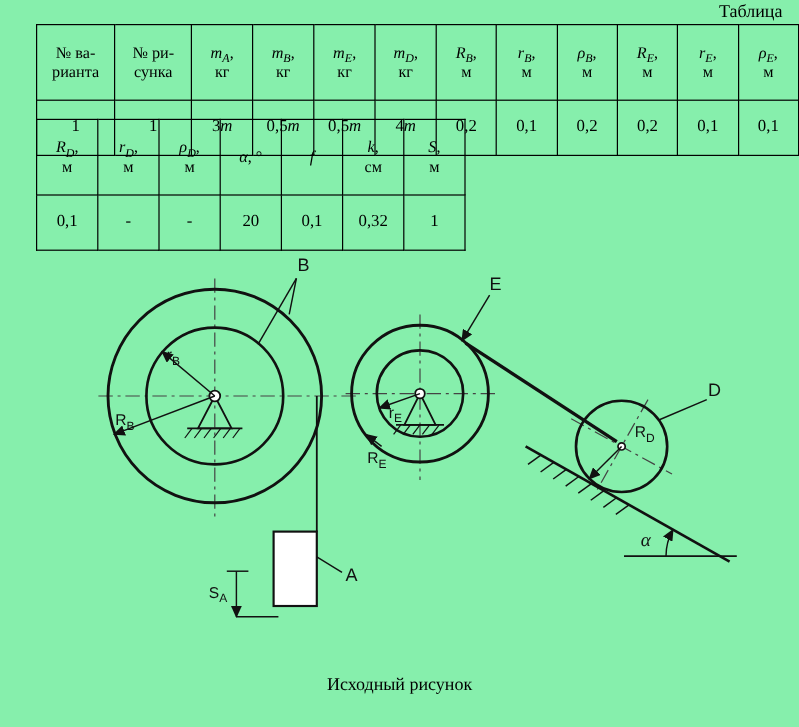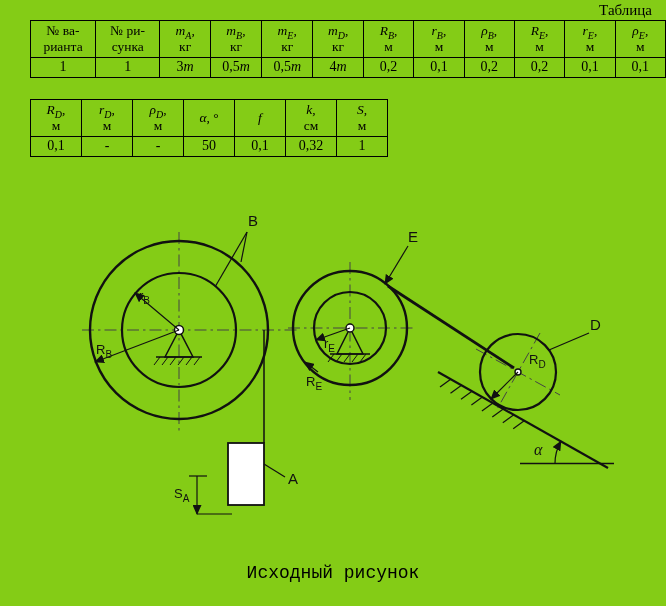--- a/index.html
+++ b/index.html
@@ -1,31 +1,31 @@
 <!DOCTYPE html>
 <html><head>
 <meta charset="utf-8">
 <style>
   html,body{margin:0;padding:0;background:#fff;}
-  .page{position:relative;width:666px;height:606px;background:#84cc16;overflow:hidden;
+  .page{position:relative;width:666px;height:606px;background:#86efac;overflow:hidden;
         font-family:"Liberation Serif",serif;color:#000;}
   .table-caption{position:absolute;top:2px;right:14px;font-size:15px;}
   .t1{position:absolute;left:30px;top:20px;}
   .t2{position:absolute;left:30px;top:99px;}
   table{border-collapse:collapse;table-layout:fixed;}
   th,td{border:1px solid #000;text-align:center;vertical-align:middle;font-weight:normal;
-        font-size:13.5px;line-height:1.18;padding:1px 2px;font-family:"Liberation Serif",serif;}
+        font-size:13.5px;line-height:1.18;padding:14px 2px;font-family:"Liberation Serif",serif;}
   thead th{height:34px;}
   tbody td{height:17px;font-size:14px;}
   sub{font-size:10px;font-style:italic;line-height:0;}
   i{font-style:italic;}
   #t1 th{width:48px;}
   #t1 th:nth-child(1),#t1 th:nth-child(2){width:62px;}
   #t2 th{width:46px;}
-  .fig-caption{position:absolute;top:563px;left:0;width:666px;text-align:center;font-size:18px;font-family:Liberation Mono, monospace;}
+  .fig-caption{position:absolute;top:563px;left:0;width:666px;text-align:center;font-size:15px;}
   .diagram{position:absolute;left:0;top:196px;}
   svg text{font-family:"Liberation Sans",sans-serif;fill:#111;font-size:13px;}
   svg text.big{font-size:15px;}
   .sub-t{font-size:10px;}
   .greek{font-family:"Liberation Serif",serif;font-style:italic;font-size:16px;}
   .circ{fill:none;stroke:#111;}
   .cl{stroke:#444;stroke-width:1;stroke-dasharray:12 4 2.5 4;fill:none;}
   .dim{stroke:#111;stroke-width:1.2;fill:none;}
   .leader{stroke:#111;stroke-width:1.2;fill:none;}
   .thick{stroke:#111;stroke-width:2.8;fill:none;}
@@ -86,21 +86,21 @@
             <th><i>f</i></th>
             <th><i>k</i>,<br>см</th>
             <th><i>S</i>,<br>м</th>
           </tr>
         </thead>
       <tbody>
           <tr id="t2-row">
             <td>0,1</td>
             <td>-</td>
             <td>-</td>
-            <td>50</td>
+            <td>20</td>
             <td>0,1</td>
             <td>0,32</td>
             <td>1</td>
           </tr>
         </tbody>
     </table>
   </div>
 
   <svg class="diagram" width="666" height="364" viewBox="0 0 666 364">
     <defs>

